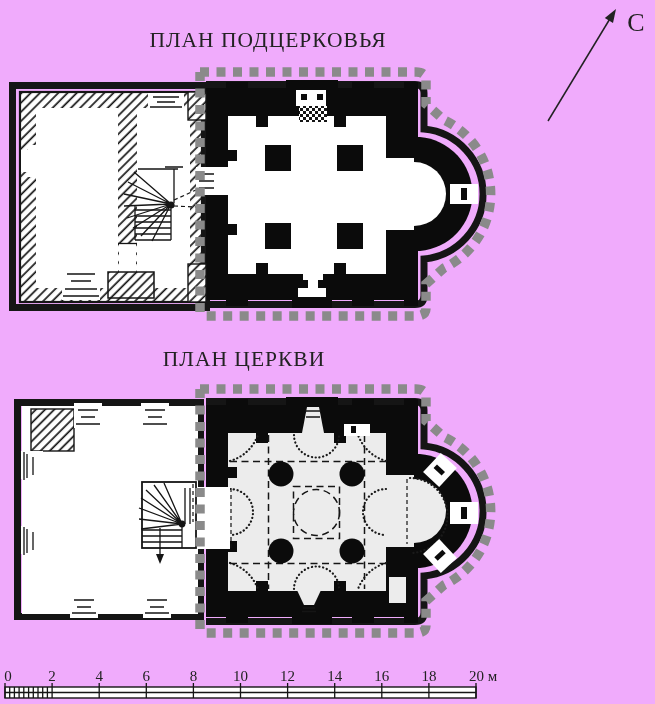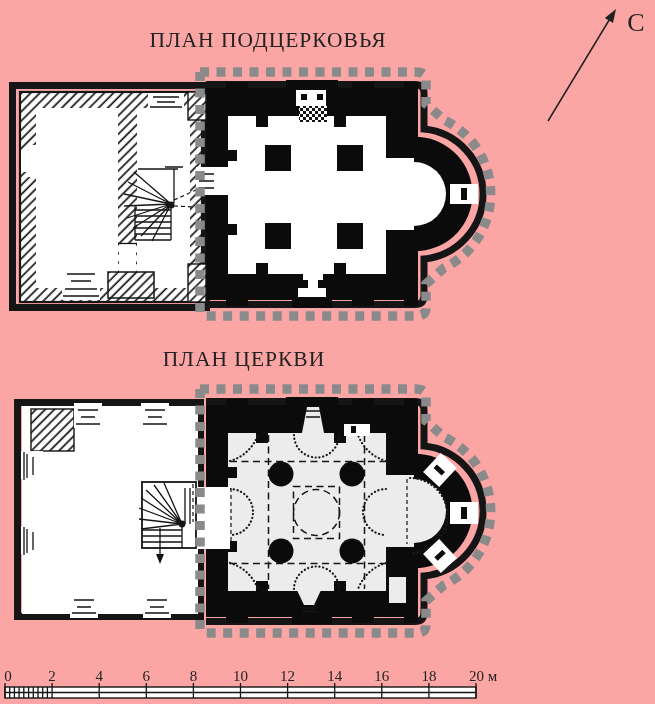--- a/index.html
+++ b/index.html
@@ -1,16 +1,16 @@
 <!DOCTYPE html>
 <html><head>
 <meta charset="utf-8">
 <style>
   html,body{margin:0;padding:0;background:#fff;}
-  .stage{position:relative;width:655px;height:704px;background:#fca5a5;overflow:hidden;}
+  .stage{position:relative;width:655px;height:704px;background:#f0abfc;overflow:hidden;}
   svg{display:block;font-family:"Liberation Serif", serif;}
   .title{font-size:21.5px;letter-spacing:1px;fill:#222;}
   .north-label{font-size:26px;fill:#222;}
   .scale-label{font-size:15px;fill:#222;}
   .bk{fill:#0b0b0b;stroke:none;}
   .wt{fill:#ffffff;stroke:none;}
   .lt{fill:#ececec;stroke:none;}
   .ln{stroke:#151515;stroke-width:1.3;fill:none;}
   .ol{stroke:#151515;fill:none;}
   .dash{stroke:#151515;stroke-width:1.5;fill:none;stroke-dasharray:7 4.5;}

